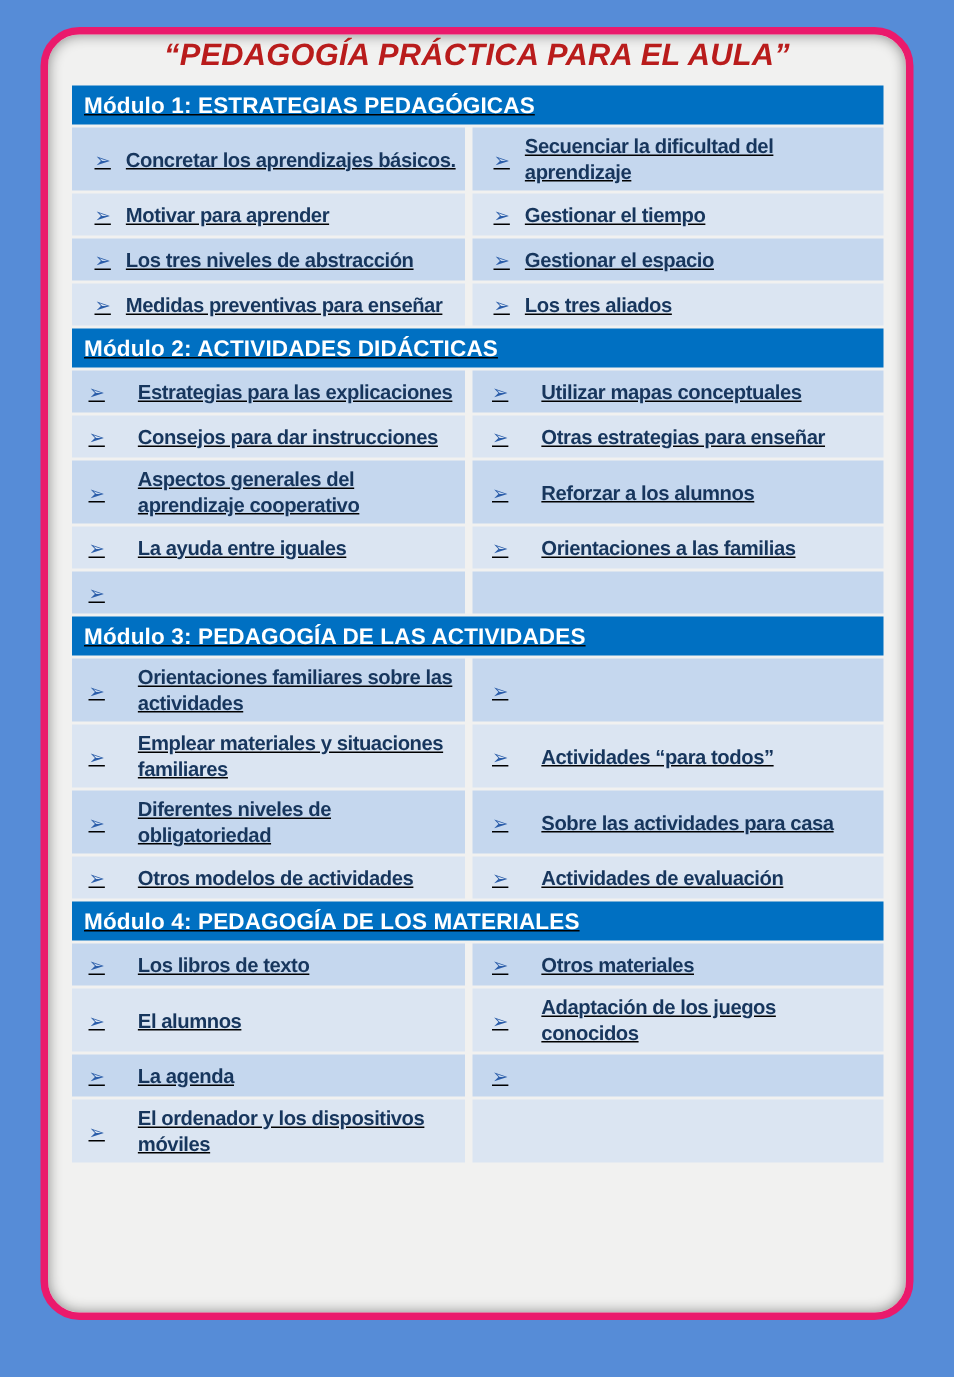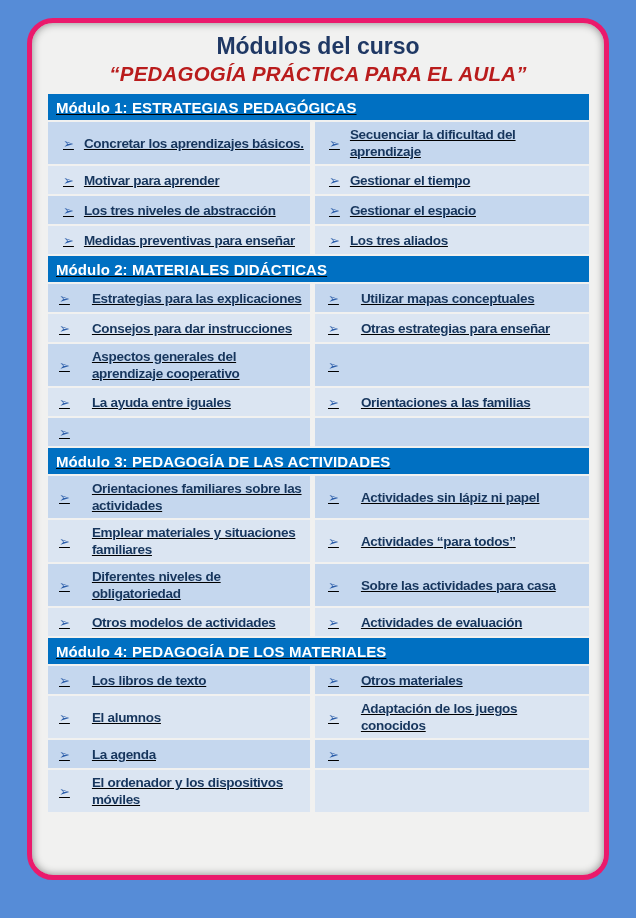--- a/index.html
+++ b/index.html
@@ -79,21 +79,20 @@
     letter-spacing: -0.3px;
     line-height: 1.26;
     color: #17365D;
     padding: 4px 4px 4px 0;
   }
 </style>
 </head>
 <body>
 
 <div class="card">
-  <div class="card-title">Módulos del curso</div>
   <div class="card-subtitle">“PEDAGOGÍA PRÁCTICA PARA EL AULA”</div>
   <div class="modules" id="modules">
   <section class="module indent-sm">
     <header class="module-header">
       <span>Módulo 1: ESTRATEGIAS PEDAGÓGICAS</span>
     </header>
     <div class="rows">
   <div class="row shade-a">
     <div class="cell left">
       <span class="bullet">➢</span>
@@ -135,21 +134,21 @@
     <div class="cell right">
       <span class="bullet">➢</span>
       <span class="item-text">Los tres aliados</span>
     </div>
   </div>
 </div>
   </section>
 
   <section class="module indent-lg">
     <header class="module-header">
-      <span>Módulo 2: MATERIALES DIDÁCTICAS</span>
+      <span>Módulo 2: ACTIVIDADES DIDÁCTICAS</span>
     </header>
     <div class="rows">
   <div class="row shade-a">
     <div class="cell left">
       <span class="bullet">➢</span>
       <span class="item-text">Estrategias para las explicaciones</span>
     </div>
     <div class="cell right">
       <span class="bullet">➢</span>
       <span class="item-text">Utilizar mapas conceptuales</span>
@@ -167,20 +166,21 @@
     </div>
   </div>
 
   <div class="row shade-a">
     <div class="cell left">
       <span class="bullet">➢</span>
       <span class="item-text">Aspectos generales del aprendizaje cooperativo</span>
     </div>
     <div class="cell right">
       <span class="bullet">➢</span>
+      <span class="item-text">Reforzar a los alumnos</span>
     </div>
   </div>
 
   <div class="row shade-b">
     <div class="cell left">
       <span class="bullet">➢</span>
       <span class="item-text">La ayuda entre iguales</span>
     </div>
     <div class="cell right">
       <span class="bullet">➢</span>
@@ -205,21 +205,20 @@
       <span>Módulo 3: PEDAGOGÍA DE LAS ACTIVIDADES</span>
     </header>
     <div class="rows">
   <div class="row shade-a">
     <div class="cell left">
       <span class="bullet">➢</span>
       <span class="item-text">Orientaciones familiares sobre las actividades</span>
     </div>
     <div class="cell right">
       <span class="bullet">➢</span>
-      <span class="item-text">Actividades sin lápiz ni papel</span>
     </div>
   </div>
 
   <div class="row shade-b">
     <div class="cell left">
       <span class="bullet">➢</span>
       <span class="item-text">Emplear materiales y situaciones familiares</span>
     </div>
     <div class="cell right">
       <span class="bullet">➢</span>

